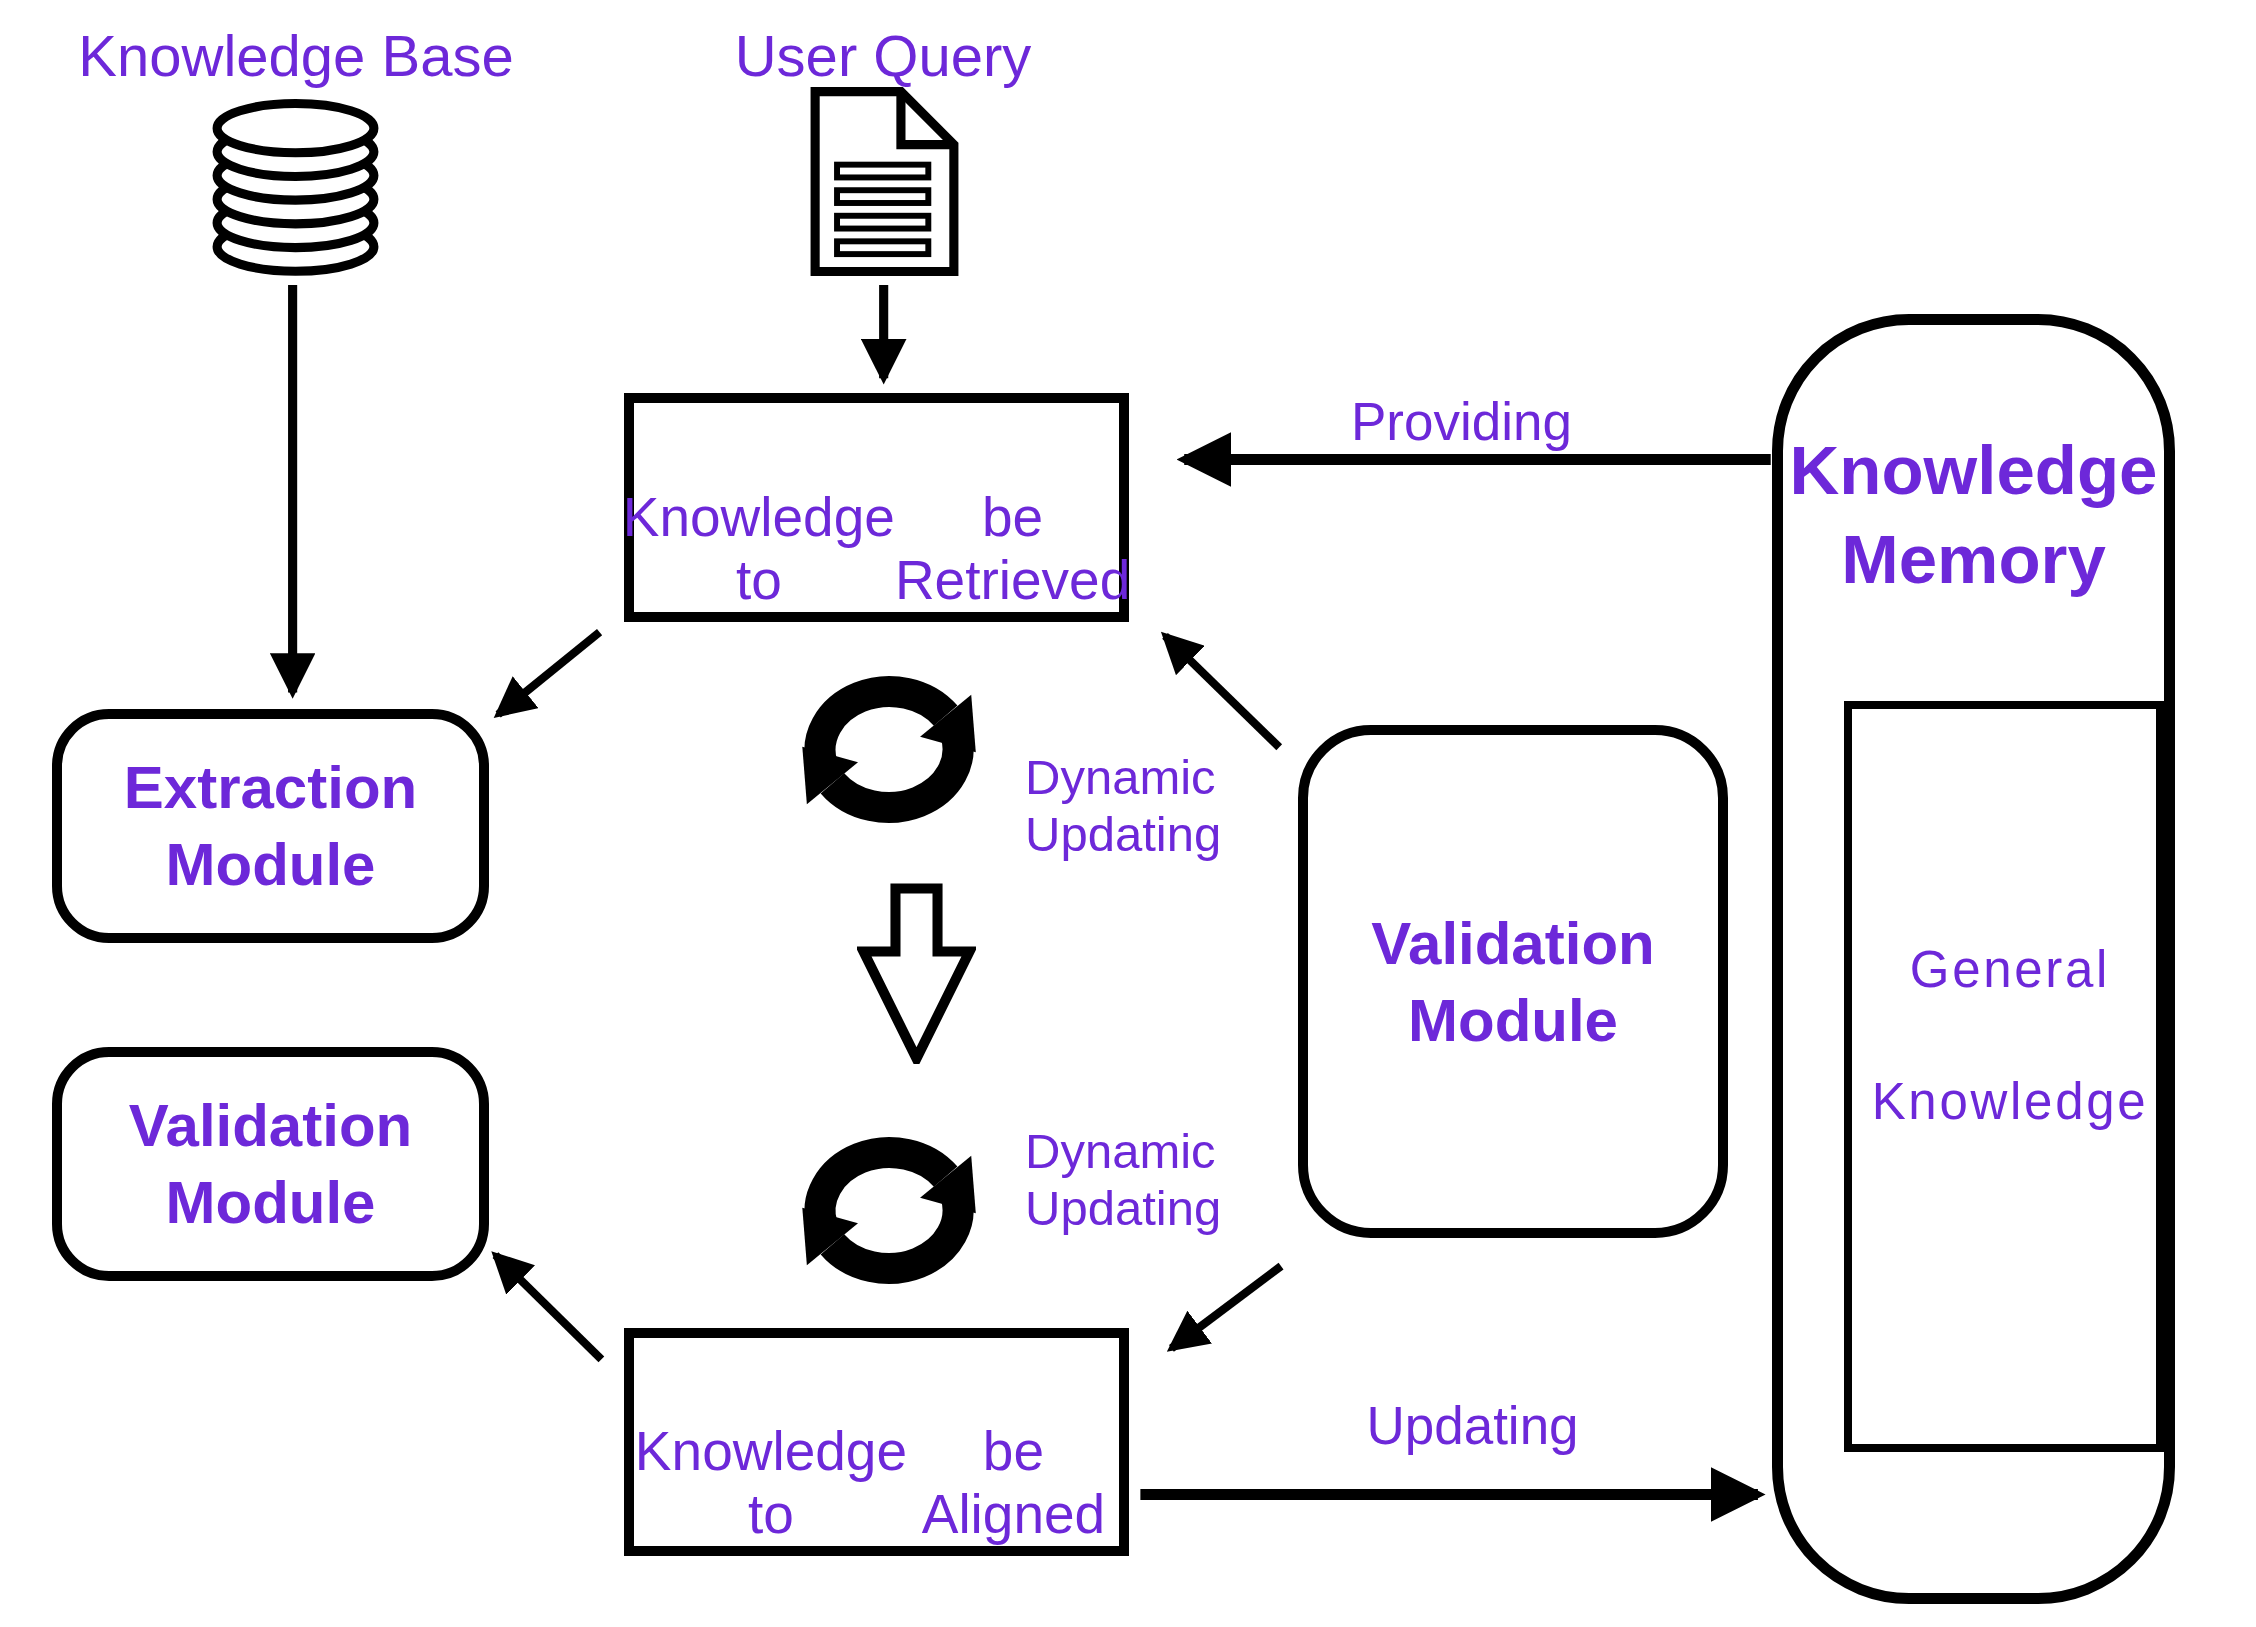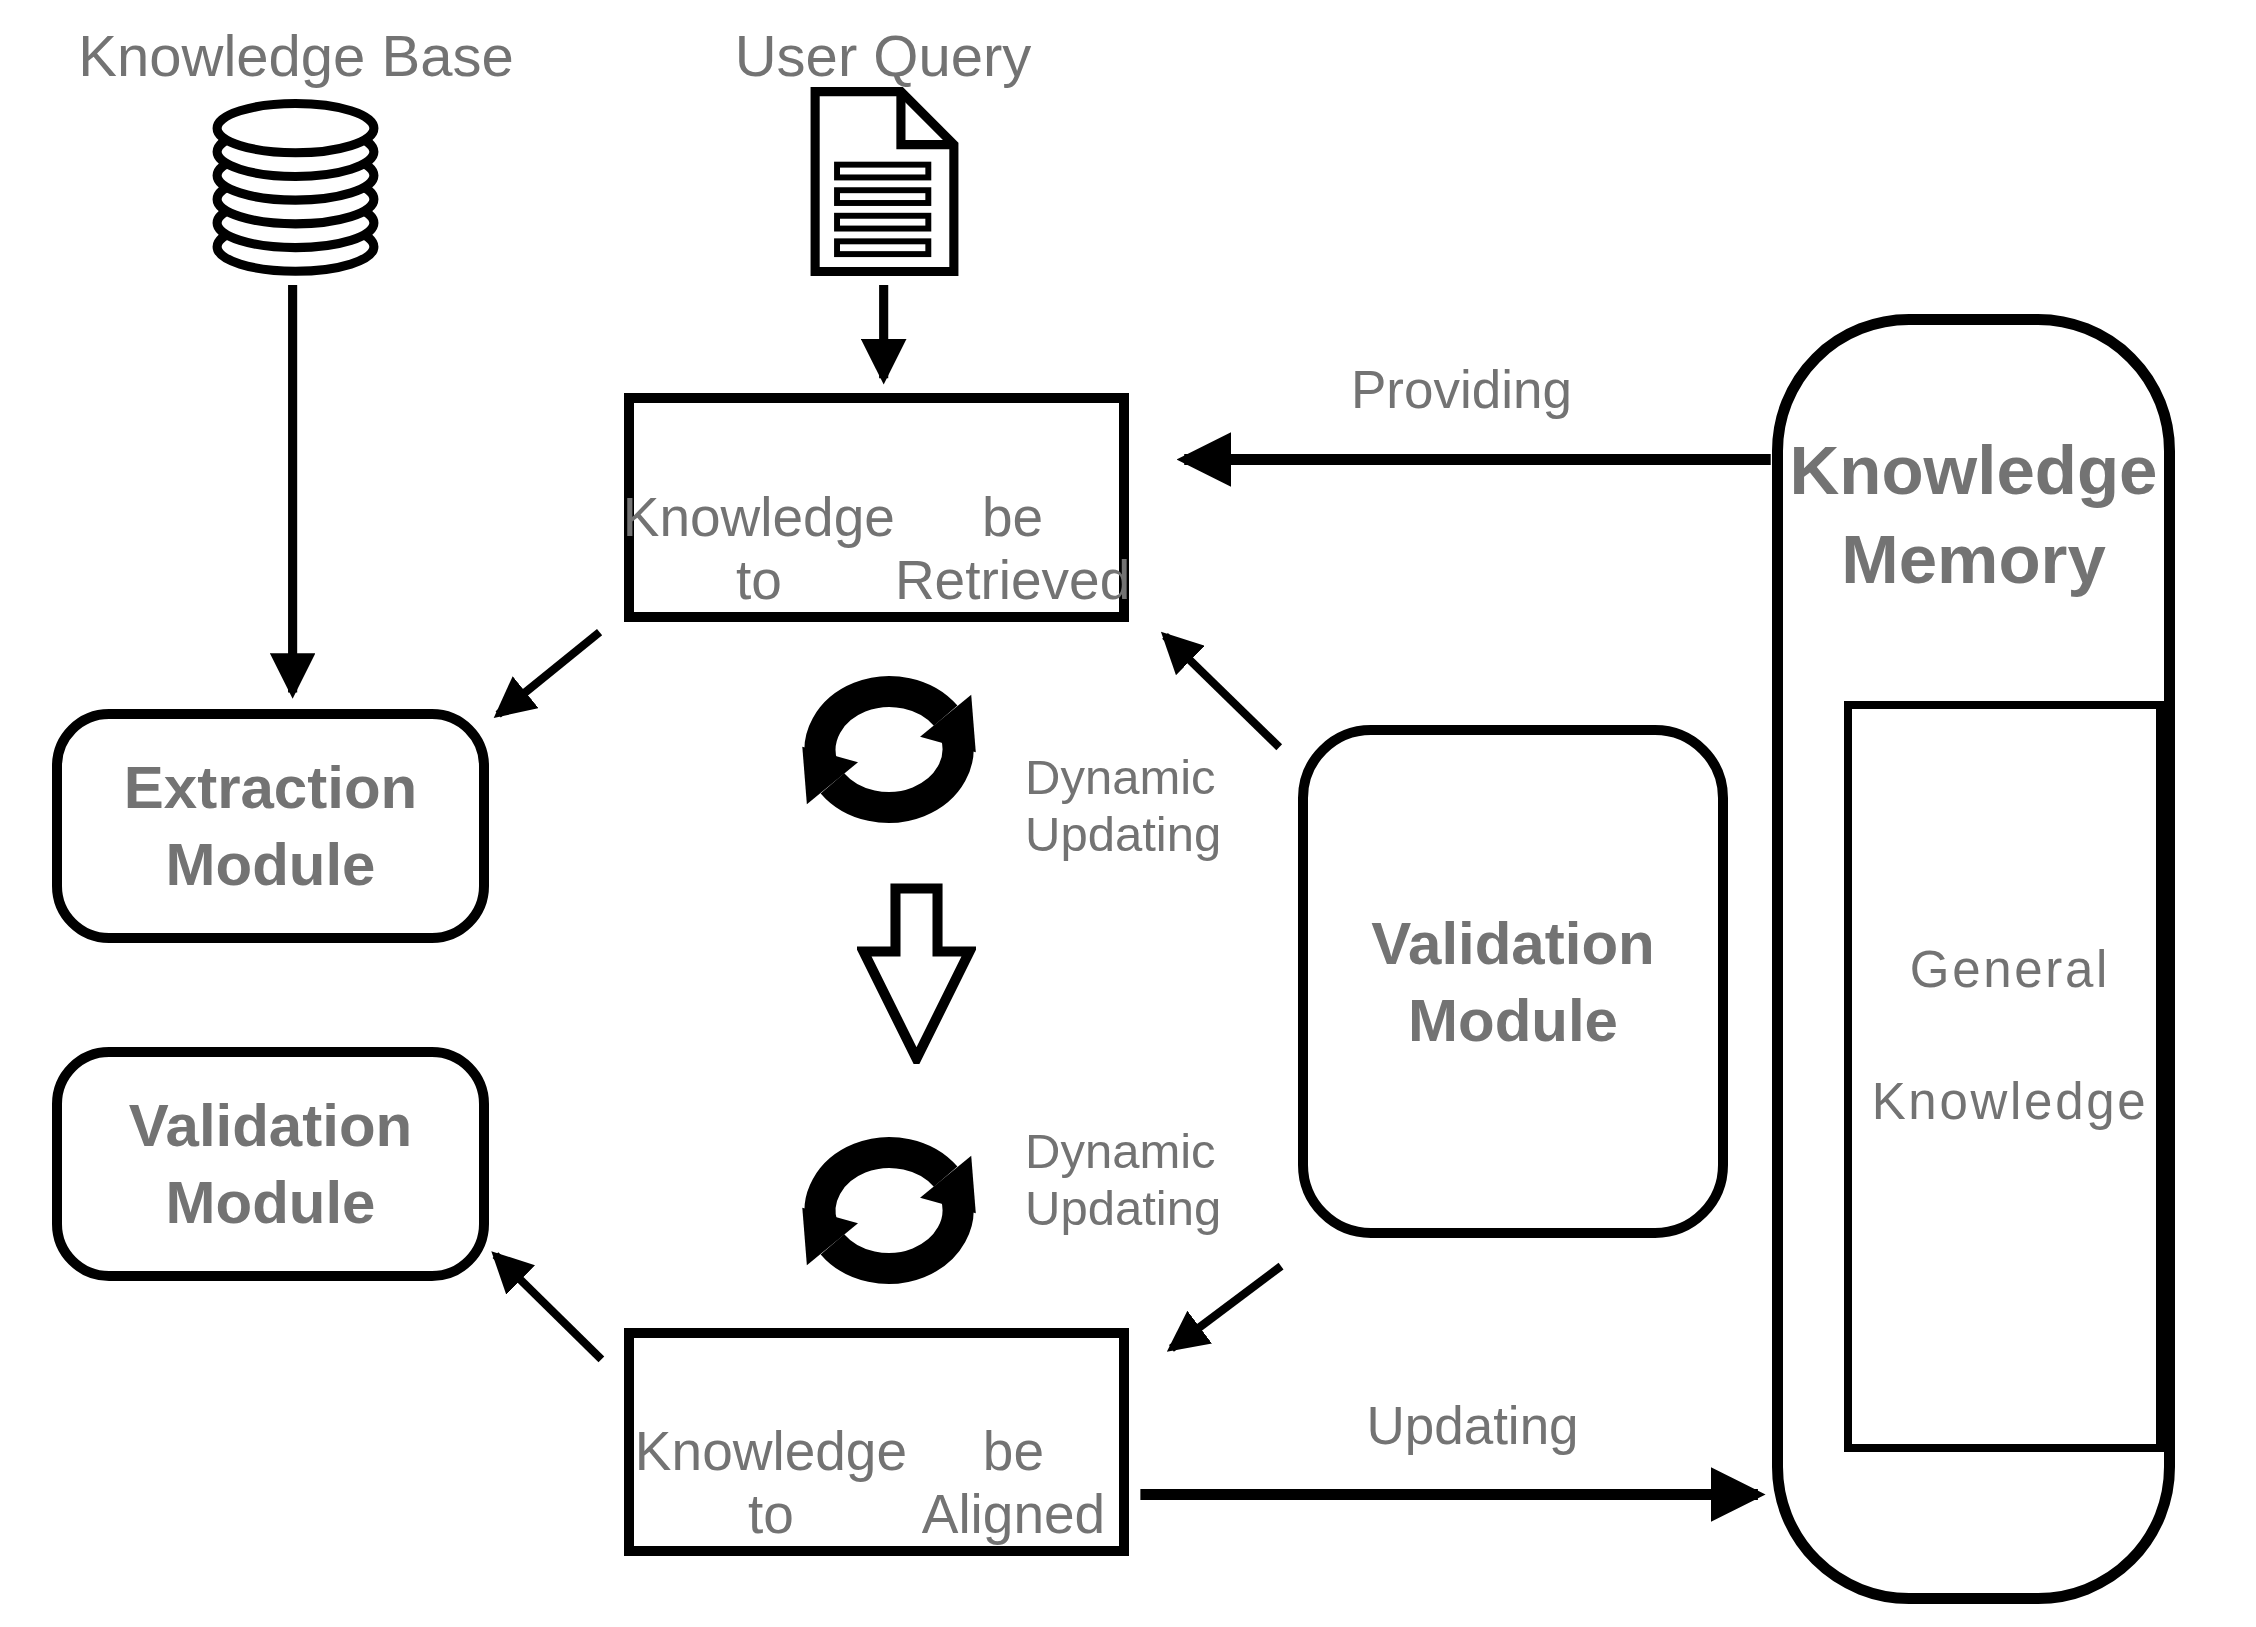--- a/index.html
+++ b/index.html
@@ -1,18 +1,18 @@
 <!DOCTYPE html>
 <html style="font-size:14.6px"><head>
 <meta charset="utf-8">
 <style>
   html,body { margin:0; padding:0; background:#ffffff; }
   .stage {
     position:relative; width:2257px; height:1627px; background:#ffffff;
-    font-family:"Liberation Sans","DejaVu Sans",sans-serif; color:#737373;
+    font-family:"Liberation Sans","DejaVu Sans",sans-serif; color:#6d28d9;
     overflow:hidden;
   }
   .abs { position:absolute; }
   .lbl { position:absolute; text-align:center; font-size:58px; line-height:64px; white-space:nowrap; }
   .edge-lbl { position:absolute; text-align:center; font-size:53px; line-height:60px; white-space:nowrap; }
   .dyn-lbl { position:absolute; text-align:left; font-size:49px; line-height:57px; white-space:nowrap; }
   .rect-box {
     position:absolute; box-sizing:border-box; border:10px solid #000; background:#fff;
     display:flex; align-items:flex-end; justify-content:center;
     font-size:55px; line-height:63px; text-align:center;
@@ -81,21 +81,21 @@
       <rect x="34" y="142" width="100" height="14"></rect>
       <rect x="34" y="170" width="100" height="14"></rect>
     </g>
   </svg>
 
   <div class="rect-box" style="left:624px; top:393px; width:505px; height:229px;">
     <div>Knowledge to</div>
     <div>be Retrieved</div>
   </div>
 
-  <div class="edge-lbl" style="left:1279px; top:360px; width:365px;">Providing</div>
+  <div class="edge-lbl" style="left:1279px; top:392px; width:365px;">Providing</div>
 
   <div class="module-box" style="left:41px; top:709px; width:437px; height:234px;">
     <div>Extraction</div>
     <div>Module</div>
   </div>
 
   <div class="module-box" style="left:41px; top:1047px; width:437px; height:234px;">
     <div>Validation</div>
     <div>Module</div>
   </div>

